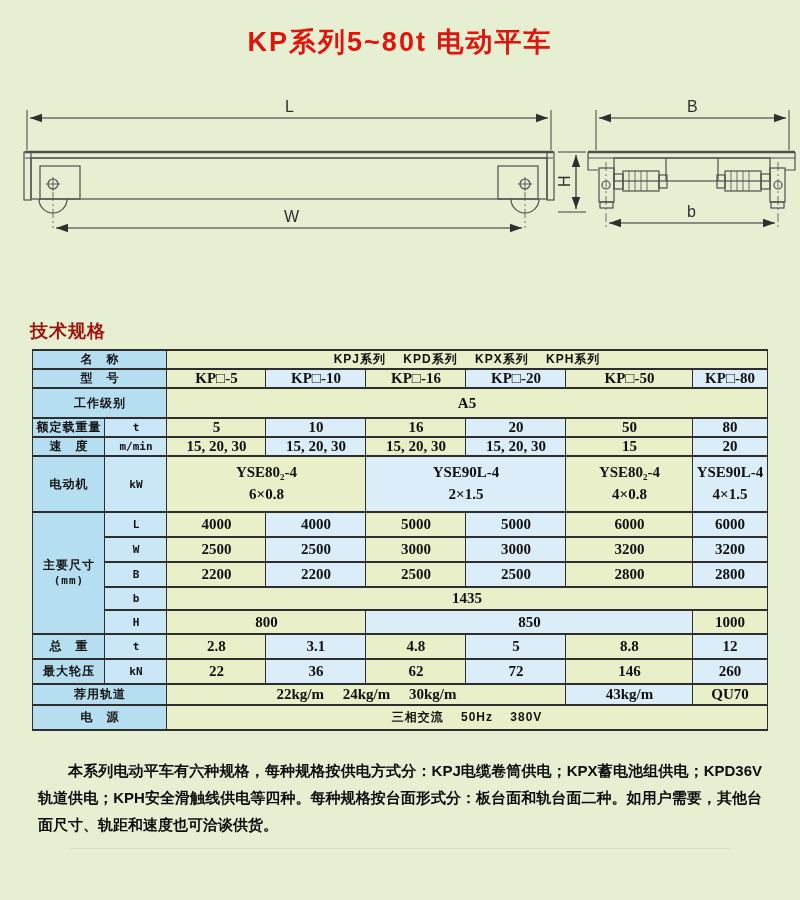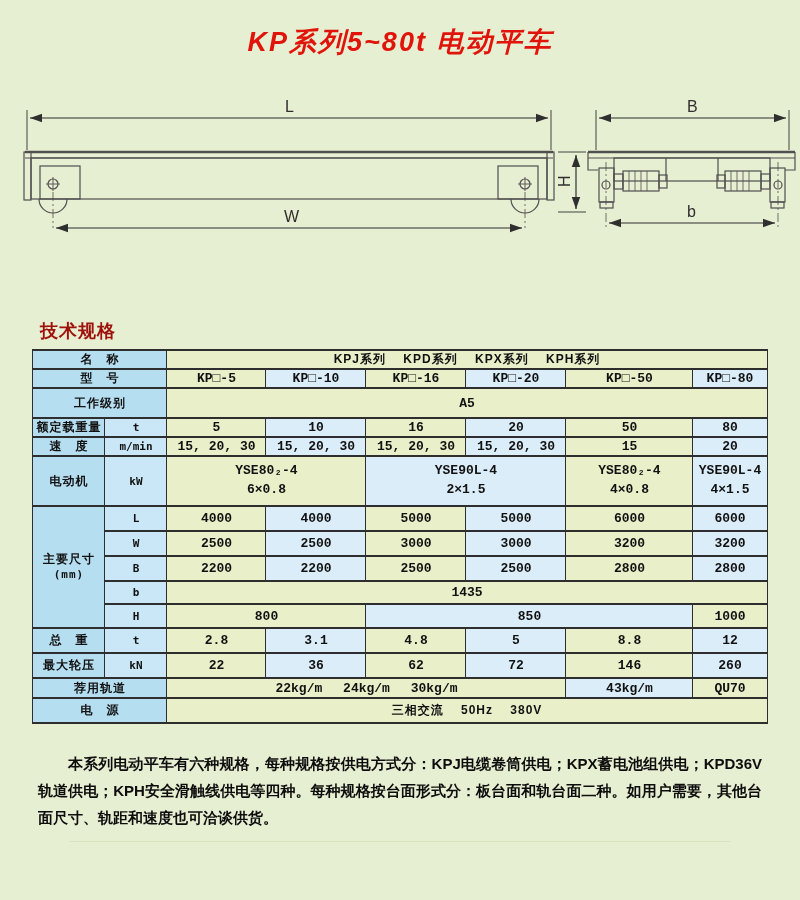--- a/index.html
+++ b/index.html
@@ -13,26 +13,25 @@
   body{
     width:800px;height:900px;overflow:hidden;
     background:var(--page-bg,#e7efd2);
     font-family:"Liberation Sans","DejaVu Sans",sans-serif;
     color:#111;
   }
   .page-title{
     margin:24px 0 24px 0;text-align:center;
     font-size:27px;font-weight:bold;letter-spacing:2px;
     color:var(--title-red,#e0140a);
-    font-style:italic;
   }
   .drawing-wrap{width:800px;height:165px;margin-top:28px;}
   svg text{font-family:"Liberation Sans","DejaVu Sans",sans-serif;font-size:16px;fill:#2f2f2f;}
   .section-title{
-    margin:66px 0 6px 40px;
+    margin:66px 0 6px 30px;
     font-size:18px;font-weight:bold;letter-spacing:1px;
     color:var(--section-red,#9e120b);
   }
   table.spec{
     border-collapse:collapse;table-layout:fixed;
     width:734px;margin:0 auto;
   }
   table.spec td{
     border-left:1.5px solid var(--border,#2e2e2e);
     border-right:1.5px solid var(--border,#2e2e2e);
@@ -40,25 +39,25 @@
     border-bottom:2.5px solid var(--border,#2e2e2e);
     text-align:center;vertical-align:middle;
     padding:0 2px;overflow:hidden;white-space:nowrap;
   }
   td.lb{background:var(--label-blue,#b6def1);}
   td.lu{background:var(--unit-blue,#c9e7f6);}
   td.cg{background:var(--cell-green,#e9efc8);}
   td.cb{background:var(--cell-blue,#daedf8);}
   .zh{font-size:12px;font-weight:bold;letter-spacing:1px;}
   .un{font-family:"DejaVu Sans Mono","Liberation Mono",monospace;font-size:11px;font-weight:bold;}
-  .val{font-family:Liberation Mono, monospace;font-size:13px;font-weight:bold;margin-top:32px;}
+  .val{font-family:Liberation Serif, serif;font-size:15px;font-weight:bold;margin-top:32px;}
   .two-line div{line-height:1.45;}
   .dim-group div{line-height:1.3;}
   tr.r27{height:15px;} tr.r22{height:30px;} tr.r26{height:16px;}
-  tr.r50{height:50px;} tr.r25{height:25px;} tr.r23{height:23px;} tr.r24{height:24px;}
+  tr.r50{height:56px;} tr.r25{height:25px;} tr.r23{height:23px;} tr.r24{height:24px;}
   .footer-text{
     margin:26px 38px 0 38px;
     font-size:15px;line-height:1.8;color:#0d0d0d;
     text-indent:2em;text-align:justify;font-weight:bold;
   }
   .bottom-rule{margin:10px 70px 0 70px;border-top:1px solid #d7e2bd;}
 </style>
 </head>
 <body>
 

